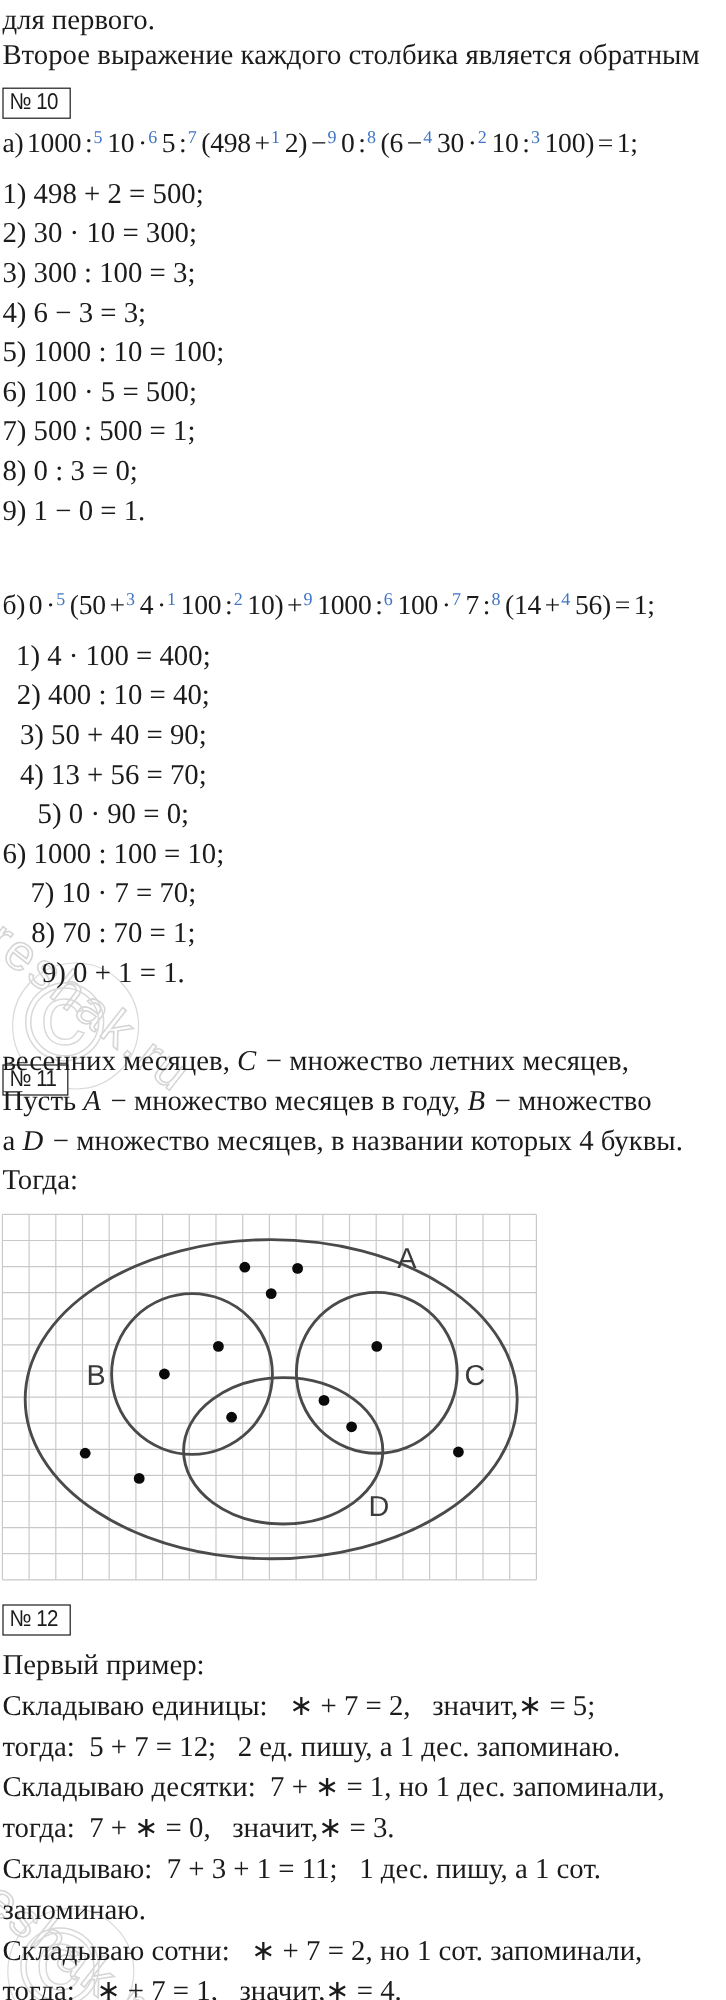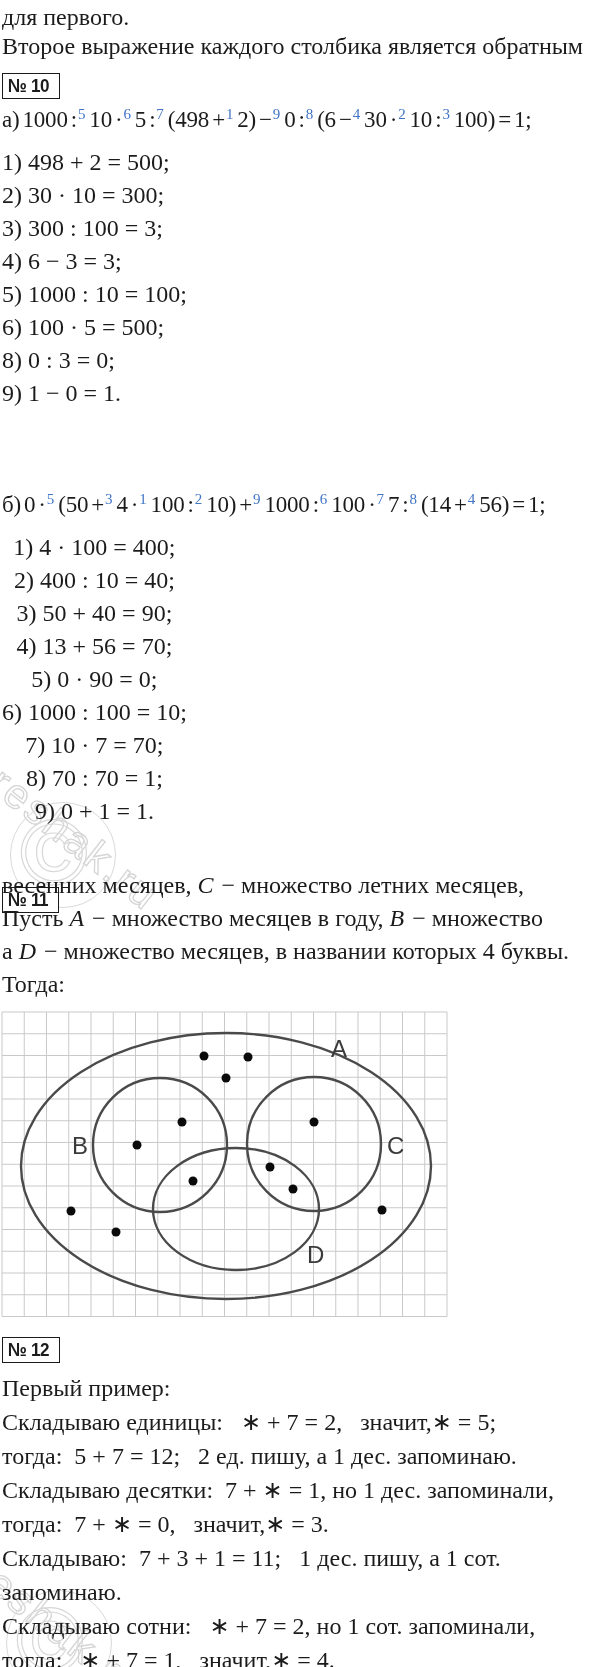--- a/index.html
+++ b/index.html
@@ -3,21 +3,21 @@
 <meta charset="utf-8">
 <style>
   html,body{margin:0;padding:0;background:#ffffff;}
   body{width:605px;height:1667px;position:relative;overflow:hidden;
        font-family:"Liberation Serif",serif;font-size:24px;color:#1b1b1b;}
   .abs{position:absolute;left:2px;}
   .tline{white-space:pre;line-height:33px;}
   .intro .tline{line-height:29px;}
   .badge{position:absolute;left:2px;display:inline-block;border:1.6px solid #1b1b1b;
          padding:0 5px;height:24px;line-height:24px;
-         font-family:"Liberation Sans",sans-serif;font-weight:bold;font-size:19px;
+         font-family:"Liberation Sans",sans-serif;font-weight:normal;font-size:19px;
          letter-spacing:-0.5px;background:#fff;}
   .badge .squeeze{display:inline-block;transform:scaleX(.9);transform-origin:left center;}
   .formula{white-space:pre;font-size:23px;word-spacing:-2.5px;letter-spacing:-0.2px;line-height:36px;}
   sup.ord{color:#4075c5;font-size:15px;line-height:0;vertical-align:8px;margin:0 1px;}
   i.mvar{font-style:italic;padding-right:2px;}
   .steps .tline{line-height:33px;}
   .p12 .tline{line-height:34px;}
   svg text{font-family:"Liberation Sans",sans-serif;}
   
   .wm{position:absolute;pointer-events:none;z-index:0;
@@ -49,20 +49,21 @@
 
   <div class="abs formula" style="top:102px;">а) 1000 :<sup class="ord">5</sup> 10 ·<sup class="ord">6</sup> 5 :<sup class="ord">7</sup> (498 +<sup class="ord">1</sup> 2) −<sup class="ord">9</sup> 0 :<sup class="ord">8</sup> (6 −<sup class="ord">4</sup> 30 ·<sup class="ord">2</sup> 10 :<sup class="ord">3</sup> 100) = 1;</div>
 
   <div class="abs steps" style="top:146px;">
     <div class="tline">1) 498 + 2 = 500;</div>
     <div class="tline">2) 30 · 10 = 300;</div>
     <div class="tline">3) 300 : 100 = 3;</div>
     <div class="tline">4) 6 − 3 = 3;</div>
     <div class="tline">5) 1000 : 10 = 100;</div>
     <div class="tline">6) 100 · 5 = 500;</div>
+    <div class="tline">7) 500 : 500 = 1;</div>
     <div class="tline">8) 0 : 3 = 0;</div>
     <div class="tline">9) 1 − 0 = 1.</div>
   </div>
 
   <div class="abs formula" style="top:487px;">б) 0 ·<sup class="ord">5</sup> (50 +<sup class="ord">3</sup> 4 ·<sup class="ord">1</sup> 100 :<sup class="ord">2</sup> 10) +<sup class="ord">9</sup> 1000 :<sup class="ord">6</sup> 100 ·<sup class="ord">7</sup> 7 :<sup class="ord">8</sup> (14 +<sup class="ord">4</sup> 56) = 1;</div>
 
   <div class="abs steps" style="top:531px;text-align:center;">
     <div class="tline">1) 4 · 100 = 400;</div>
     <div class="tline">2) 400 : 10 = 40;</div>
     <div class="tline">3) 50 + 40 = 90;</div>

